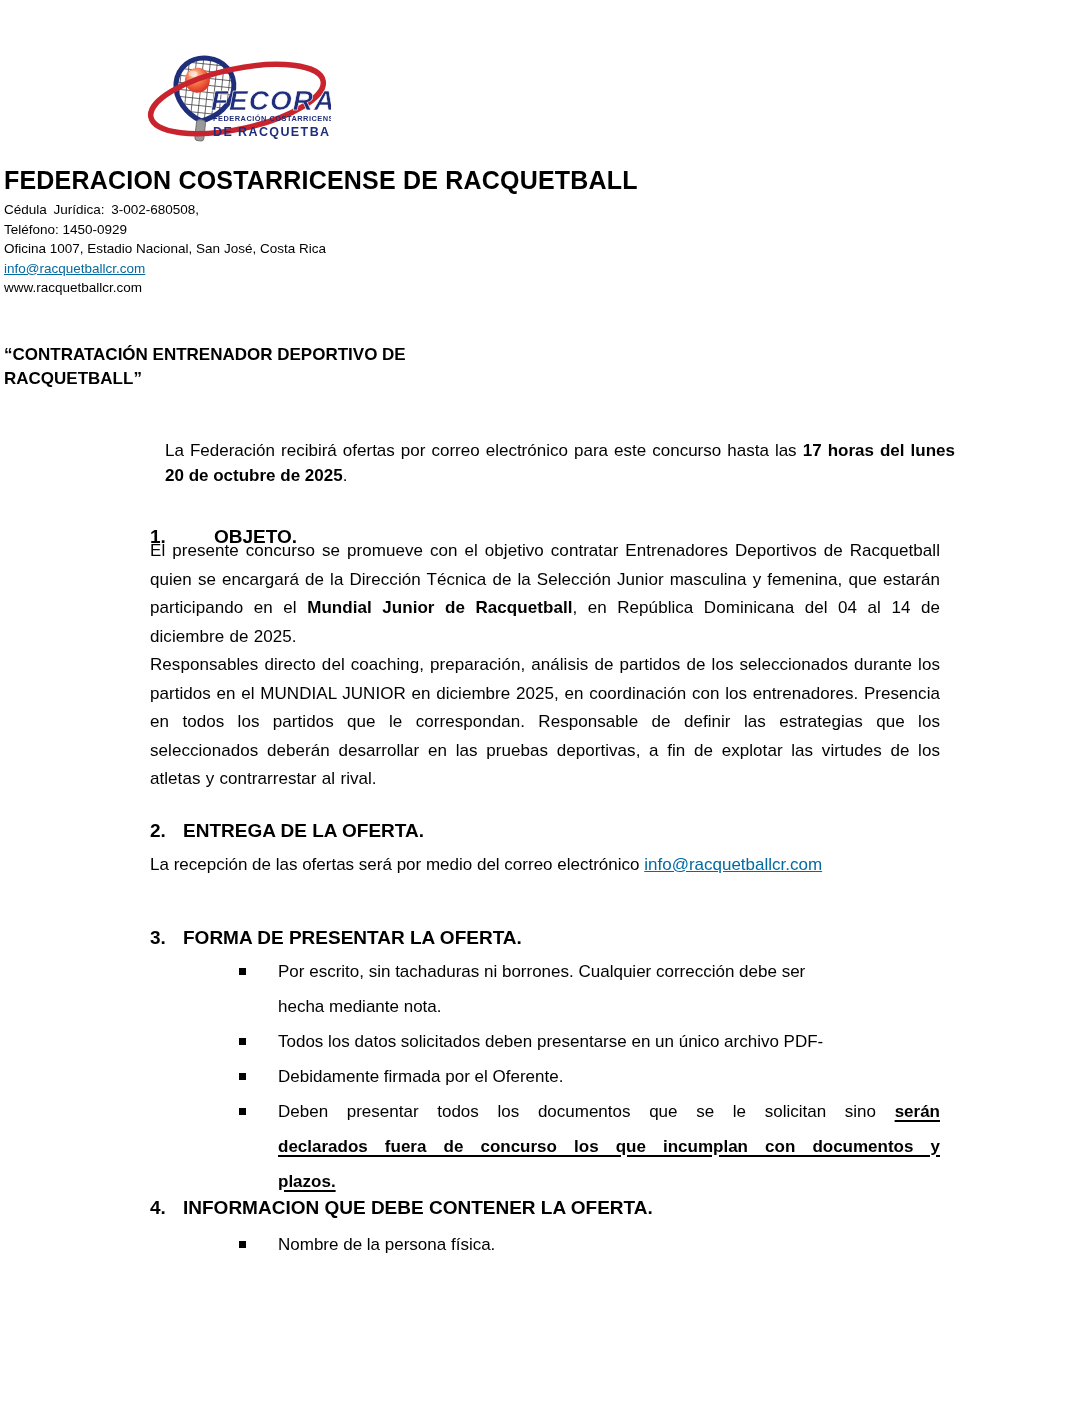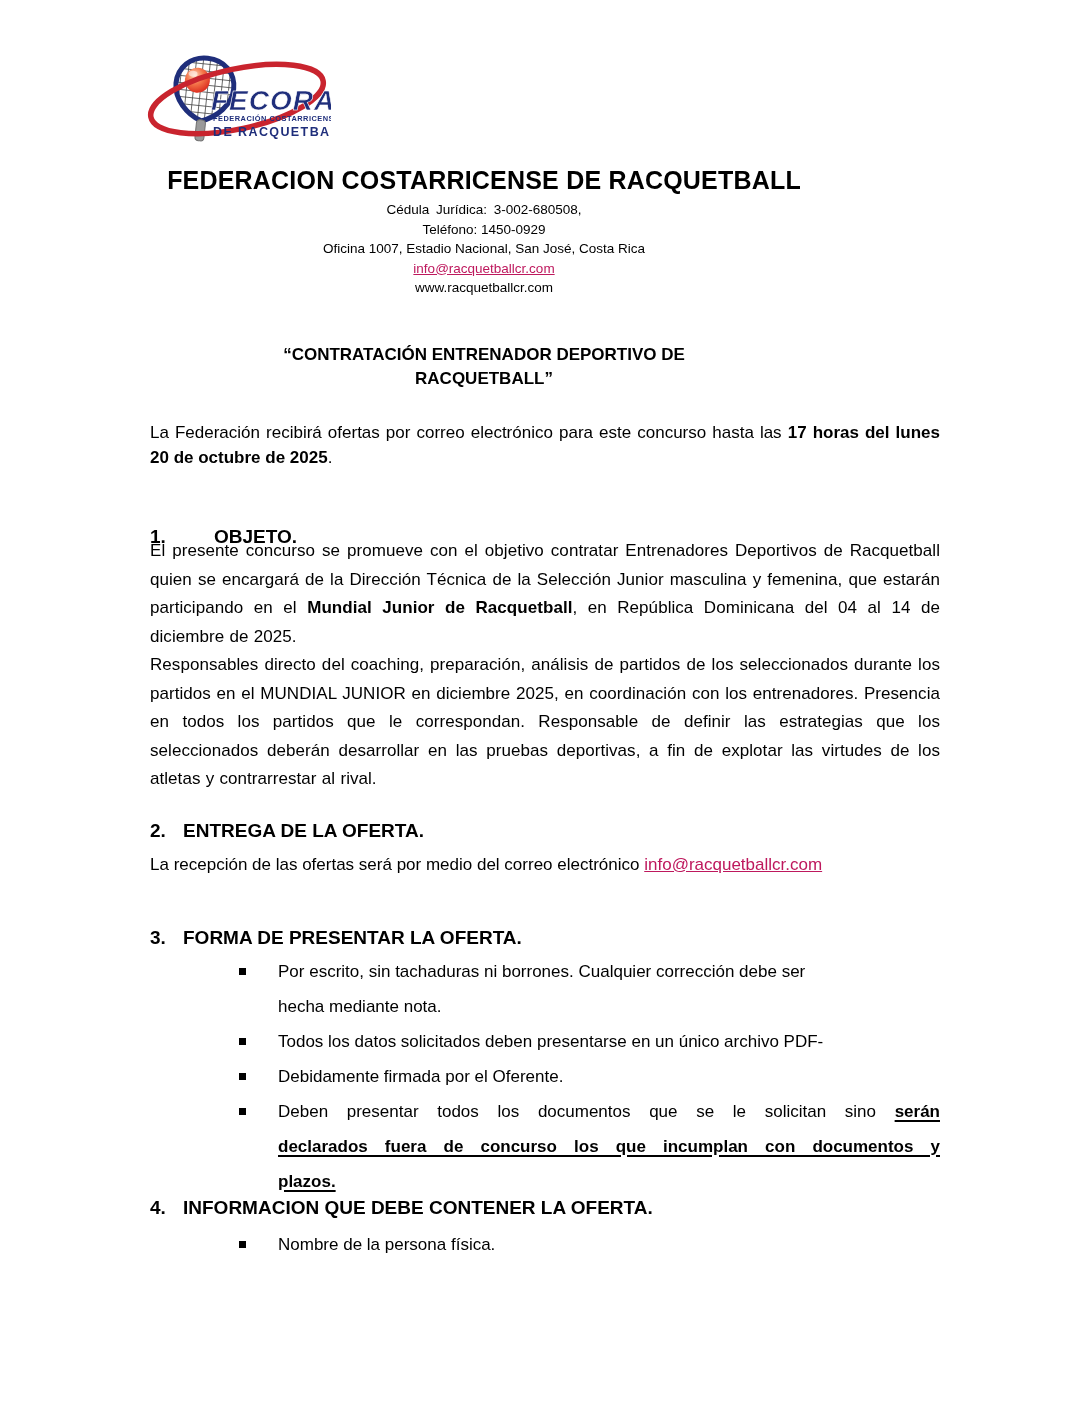--- a/index.html
+++ b/index.html
@@ -1,36 +1,36 @@
 <!DOCTYPE html>
 <html><head>
 <meta charset="utf-8">
 <style>
   * { margin:0; padding:0; box-sizing:border-box; }
   html,body { width:1088px; height:1408px; background:#ffffff;
     font-family:"Liberation Sans","DejaVu Sans",sans-serif; color:#000; }
   .page { position:relative; width:956px; height:1408px; overflow:hidden; background:#fff; }
   .abs { position:absolute; }
-  .center { left:12px; right:0; text-align:center; }
+  .center { left:4px; right:0; text-align:left; }
 
   
   .logo { left:147px; top:54px; width:184px; height:94px; }
 
   
   .org-title { top:166px; font-size:25px; font-weight:bold; line-height:28px; letter-spacing:.2px; }
   .contact { top:200px; font-size:13.5px; line-height:19.5px; }
   .contact .wide { word-spacing:3px; }
-  a.link { color:#be185d; }
+  a.link { color:#0369a1; }
 
   
   .doc-title { top:343px; font-size:17px; font-weight:bold; line-height:24px; }
 
   
   .body-text { left:150px; width:790px; font-size:17px; }
-  .intro { top:420px; line-height:25px; }
+  .intro { top:438px; line-height:25px;margin-left:15px; }
   .stretch { display:block; text-align:justify; text-align-last:justify; }
   .bold { font-weight:bold; }
   .bu { font-weight:bold; text-decoration:underline; text-underline-offset:3px; text-decoration-thickness:1.5px; }
 
   .heading { left:150px; font-size:19px; font-weight:bold; line-height:24px; white-space:nowrap; }
   .h-num { display:inline-block; width:33px; }
   .h-num.wide { width:64px; }
   .h1pos { top:493px;margin-top:32px; } .h2pos { top:819px; } .h3pos { top:926px; } .h4pos { top:1196px; }
 
   .paras { top:537px; line-height:28.5px; text-align:justify; letter-spacing:.05px; word-spacing:.5px; }

